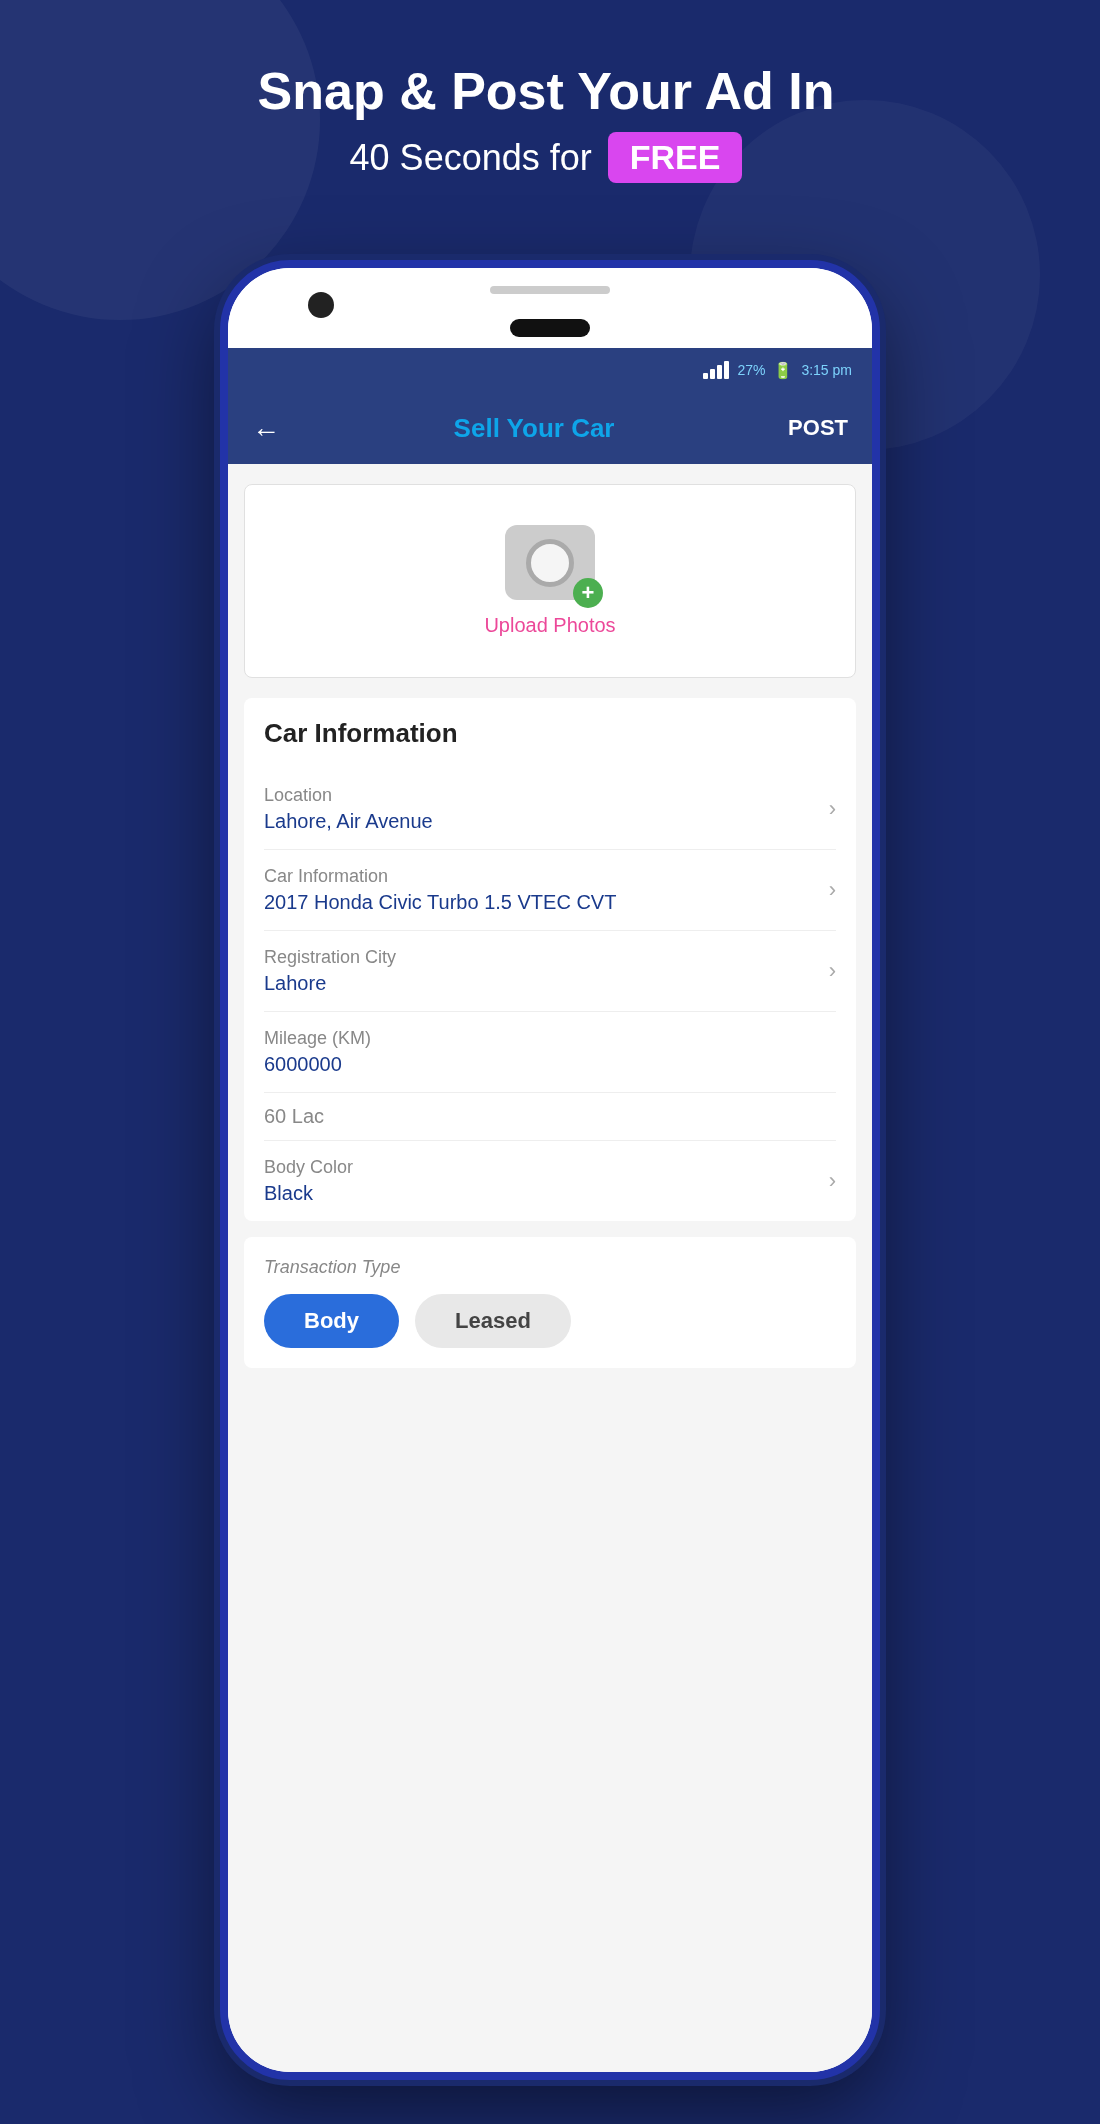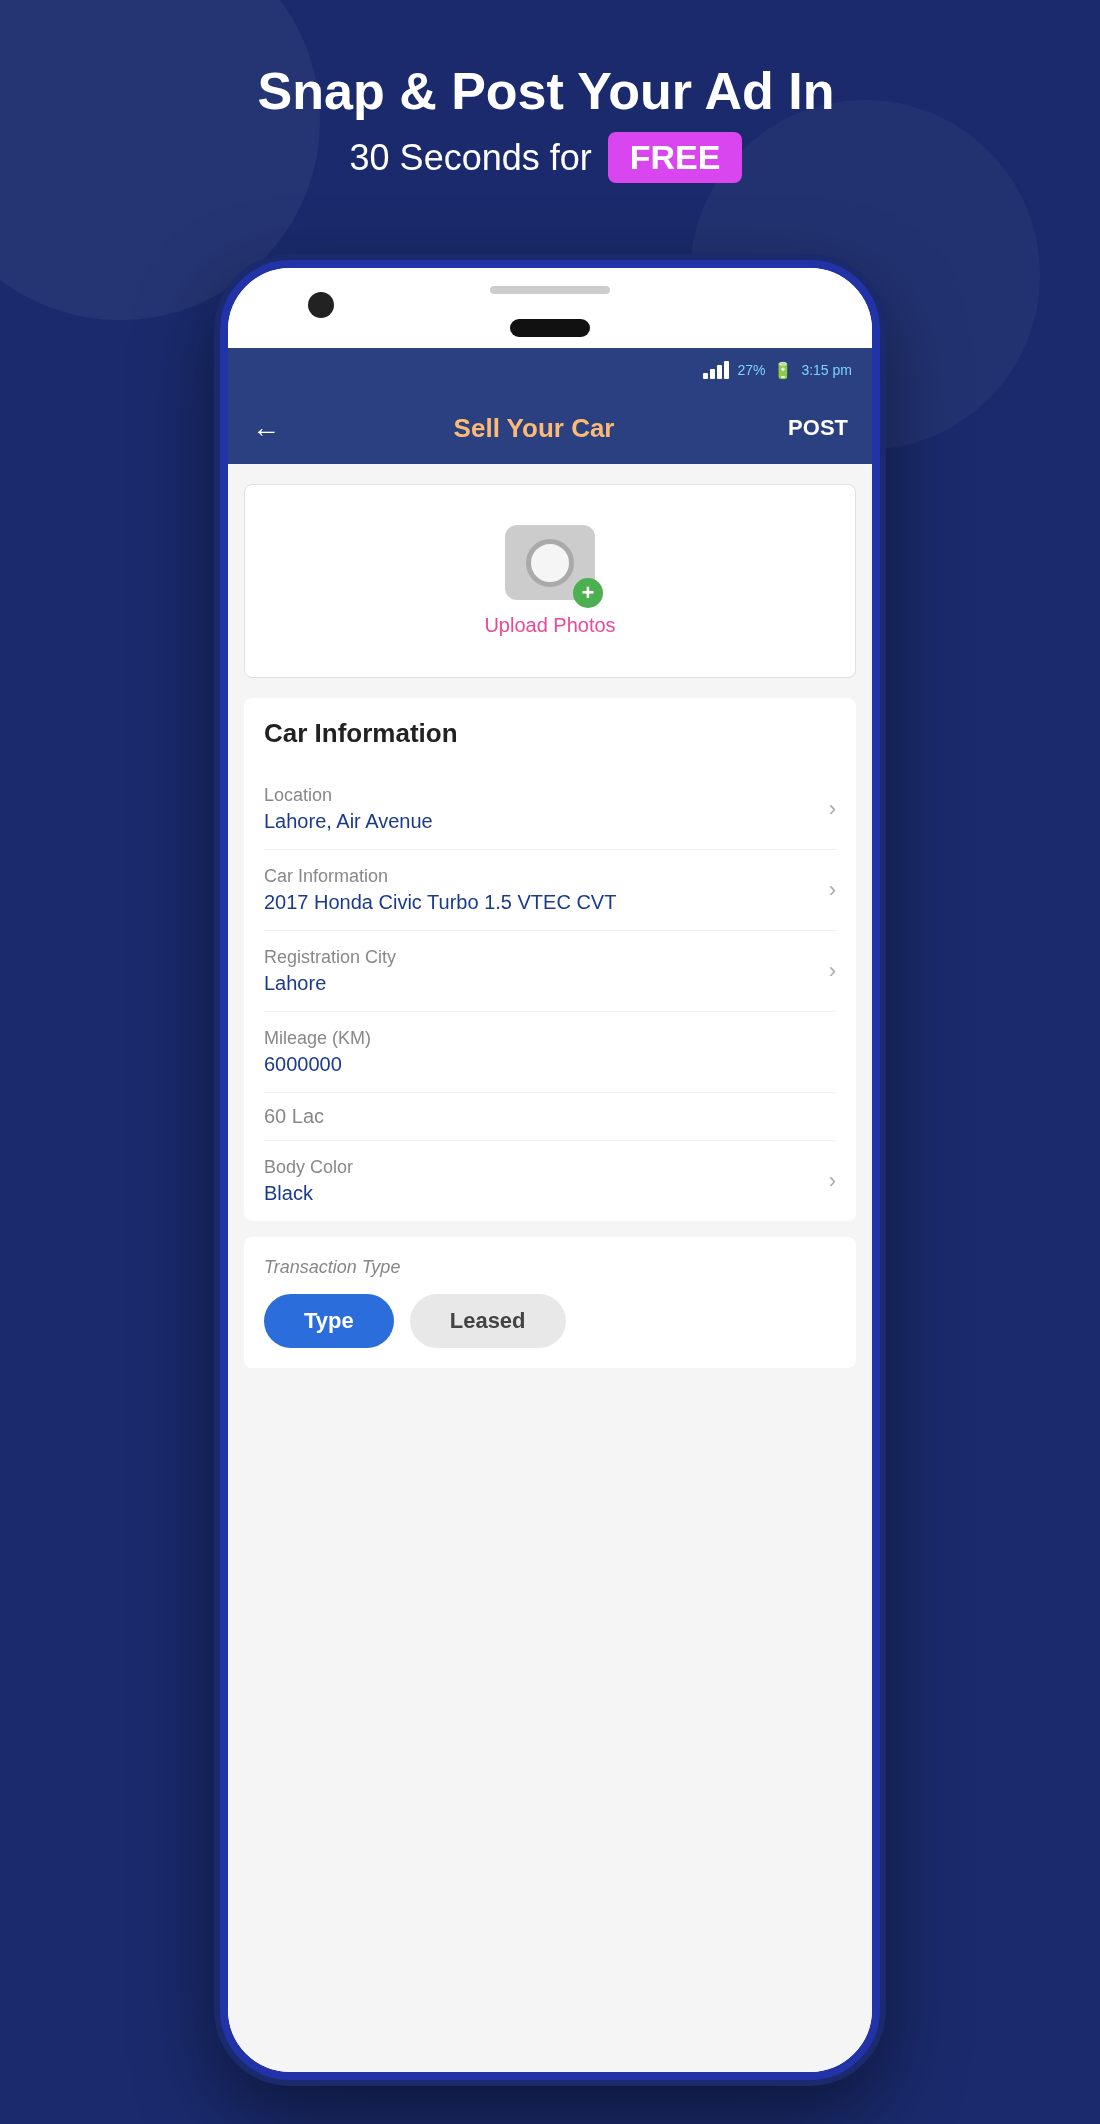--- a/index.html
+++ b/index.html
@@ -197,21 +197,21 @@
       align-items: center;
       justify-content: space-between;
       padding: 0 24px;
     }
     .nav-back {
       color: #fff;
       font-size: 28px;
       cursor: pointer;
     }
     .nav-title {
-      color: #fdba74;
+      color: #0ea5e9;
       font-size: 26px;
       font-weight: 700;
     }
     .nav-post {
       color: #fff;
       font-size: 22px;
       font-weight: 700;
       cursor: pointer;
     }
 
@@ -369,21 +369,21 @@
   </style>
 </head>
 <body>
 
 <div class="bg-circle1"></div>
 <div class="bg-circle2"></div>
 
 <div class="header-section">
   <div class="header-title">Snap &amp; Post Your Ad In</div>
   <div class="header-subtitle">
-    <span>30 Seconds for</span>
+    <span>40 Seconds for</span>
     <span class="free-badge">FREE</span>
   </div>
 </div>
 
 <div class="phone-shell">
 
   <div class="phone-btn-right"></div>
   <div class="phone-btn-left1"></div>
   <div class="phone-btn-left2"></div>
   <div class="phone-btn-left3"></div>
@@ -465,19 +465,19 @@
           <div class="info-label">Body Color</div>
           <div class="info-value dark">Black</div>
         </div>
         <span class="chevron">›</span>
       </div>
     </div>
 
     <div class="transaction-section">
       <div class="transaction-label">Transaction Type</div>
       <div class="btn-group">
-        <button class="btn-cash">Type</button>
+        <button class="btn-cash">Body</button>
         <button class="btn-leased">Leased</button>
       </div>
     </div>
 
   </div>
 </div>
 
 </body></html>

